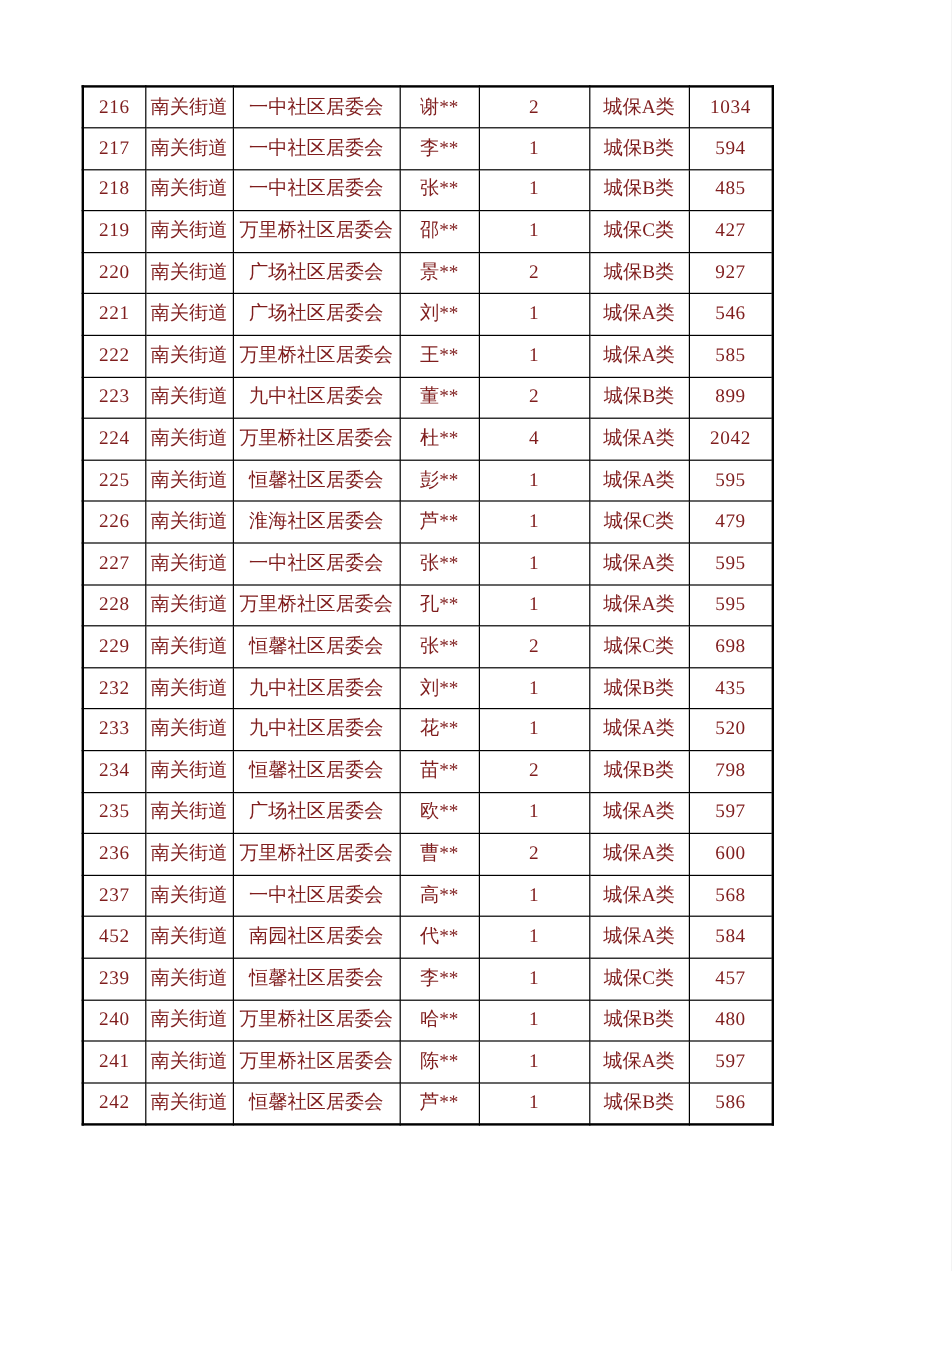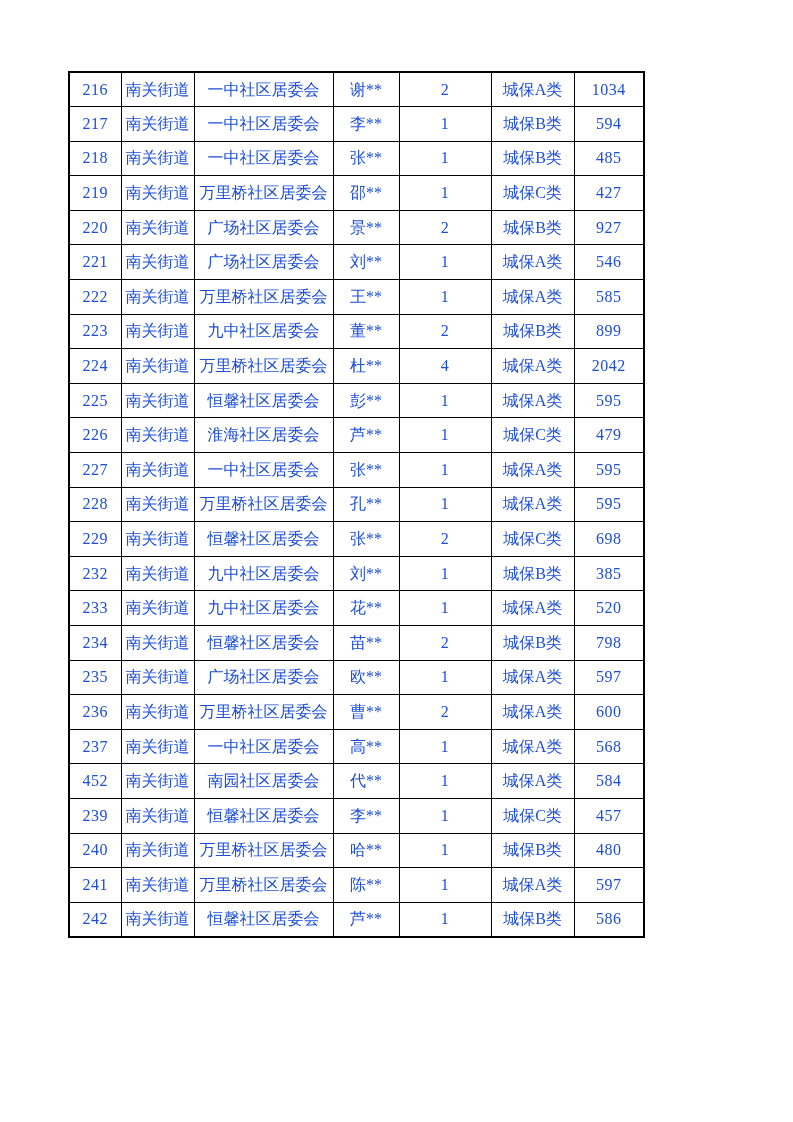--- a/index.html
+++ b/index.html
@@ -4,21 +4,21 @@
 <style>
   * { margin: 0; padding: 0; box-sizing: border-box; }
   html, body { background: #e8e8e8; }
   .page {
     position: relative;
     width: 793px;
     height: 1122px;
     margin: 0 auto;
     background: #ffffff;
     font-family: "Liberation Serif", "DejaVu Serif", serif;
-    color: #1d4ed8;
+    color: #7f1d1d;
     overflow: hidden;
   }
   table.roster {
     position: absolute;
     left: 68px;
     top: 71px;
     border-collapse: collapse;
     table-layout: fixed;
     border: 2.5px solid #000000;
   }
@@ -184,21 +184,21 @@
           <td>城保C类</td>
           <td class="num">698</td>
         </tr>
         <tr>
           <td class="num">232</td>
           <td>南关街道</td>
           <td>九中社区居委会</td>
           <td>刘**</td>
           <td class="num">1</td>
           <td>城保B类</td>
-          <td class="num">385</td>
+          <td class="num">435</td>
         </tr>
         <tr>
           <td class="num">233</td>
           <td>南关街道</td>
           <td>九中社区居委会</td>
           <td>花**</td>
           <td class="num">1</td>
           <td>城保A类</td>
           <td class="num">520</td>
         </tr>

